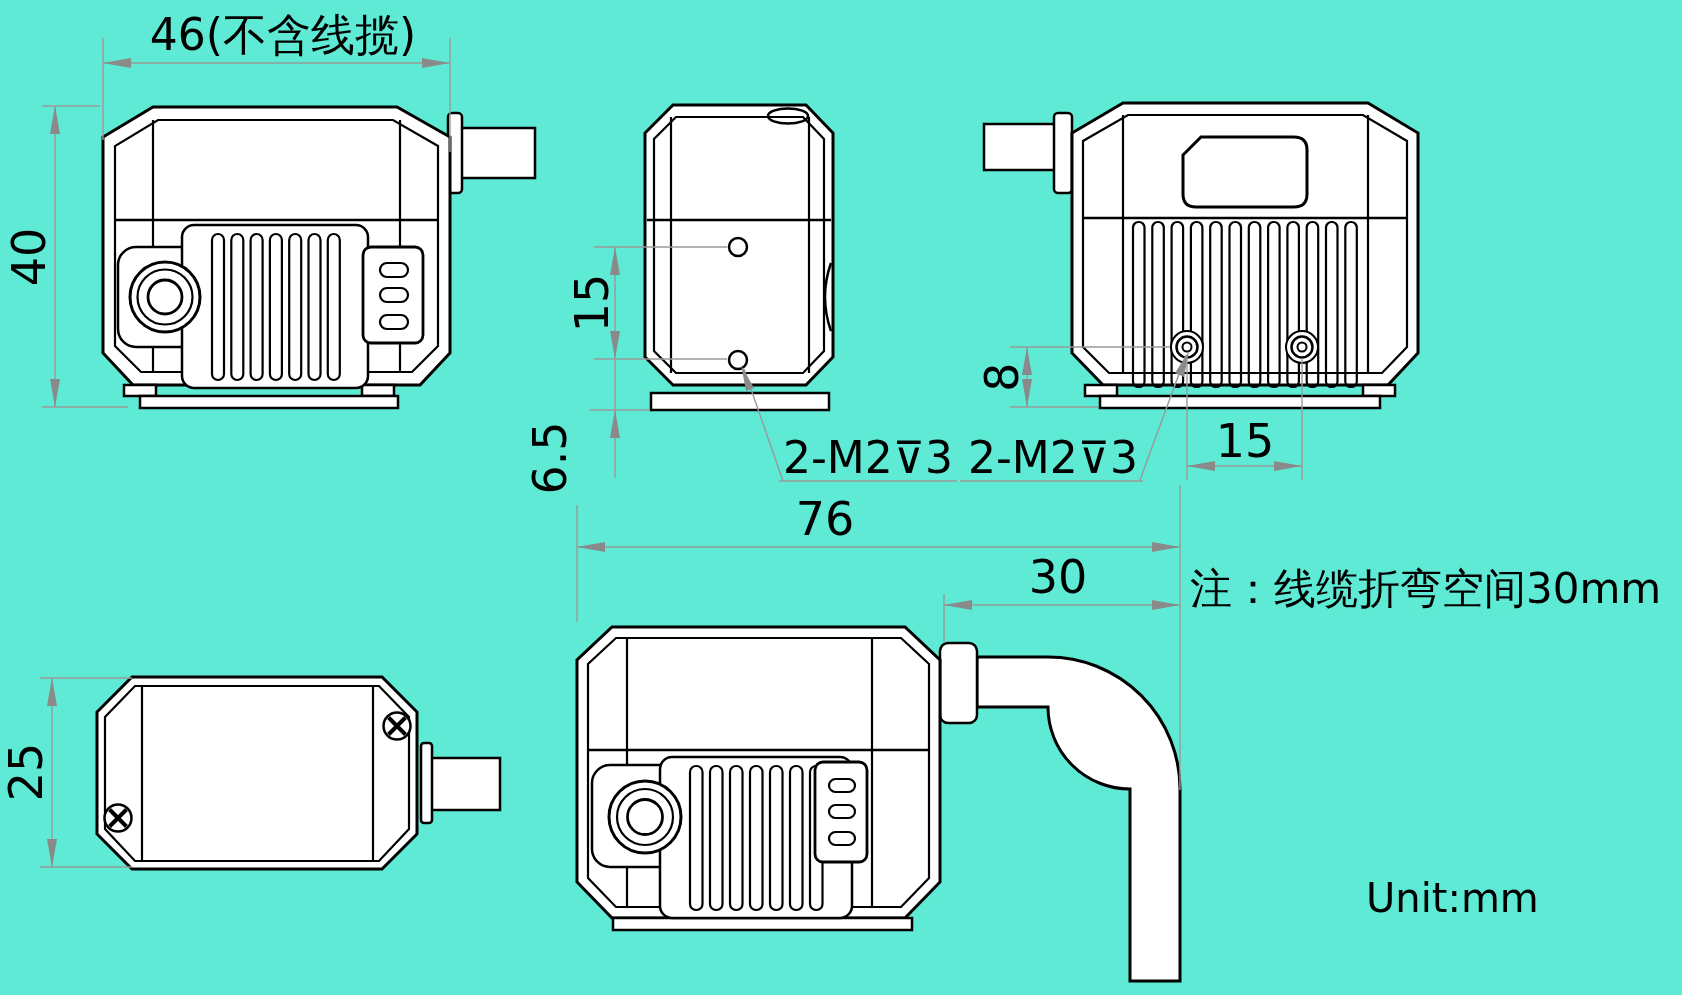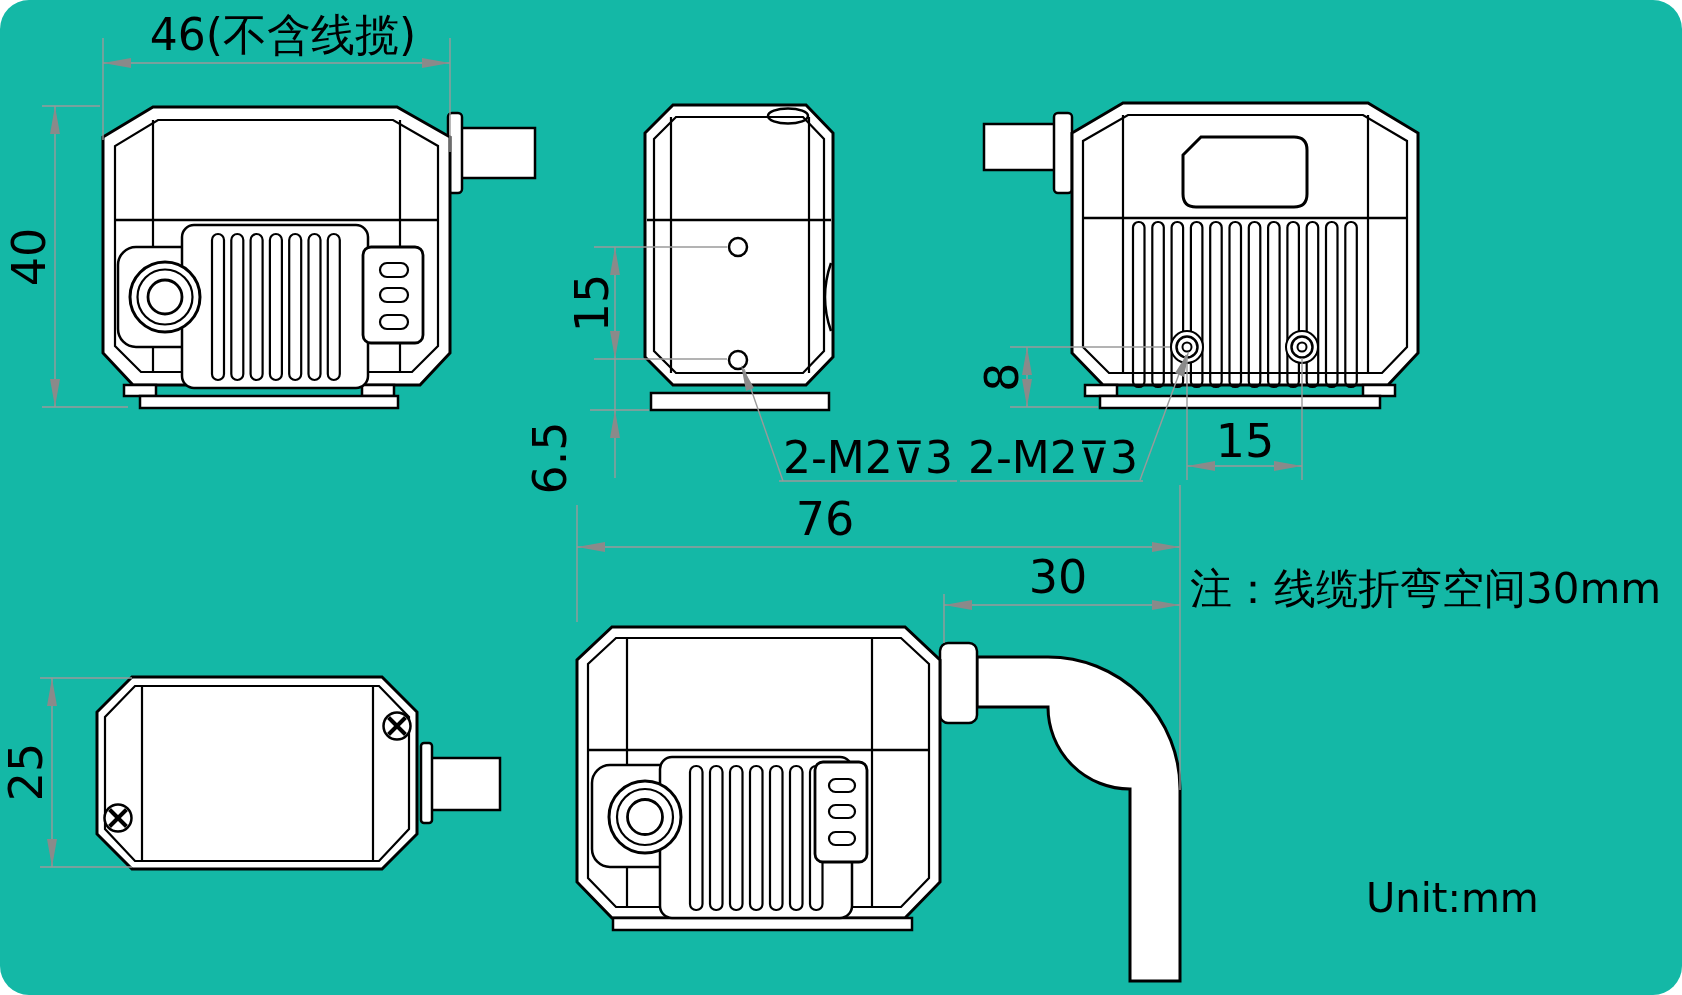--- a/index.html
+++ b/index.html
@@ -1,16 +1,16 @@
 <!DOCTYPE html>
 <html><head>
 <meta charset="utf-8">
 <style>
   html,body{margin:0;padding:0;background:#ffffff;}
-  .canvas{position:relative;width:1682px;height:995px;background:#14b8a6;overflow:hidden;border-radius:29px;}
+  .canvas{position:relative;width:1682px;height:995px;background:#5eead4;overflow:hidden;}
   svg{display:block;}
   text{font-family:"DejaVu Sans","Liberation Sans",sans-serif;fill:#000;}
   .dim-text{font-size:46px;}
   .dim-text-sm{font-size:44px;}
   .note-text{font-size:42px;}
   .unit-text{font-size:40px;}
   .obj{stroke:#000;fill:#fff;}
   .obj-n{stroke:#000;fill:none;}
   .dim{stroke:#9a9a9a;stroke-width:1.4;fill:none;}
   .arrow{fill:#8a8a8a;stroke:none;}

